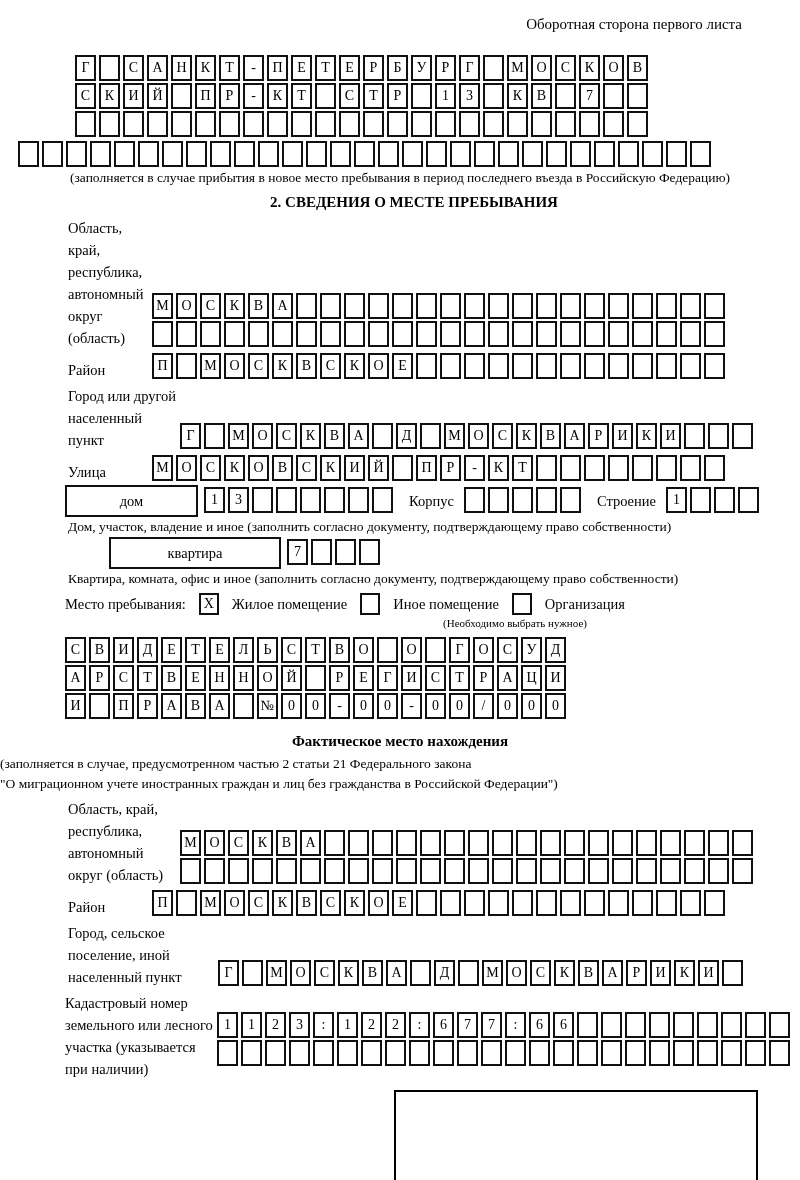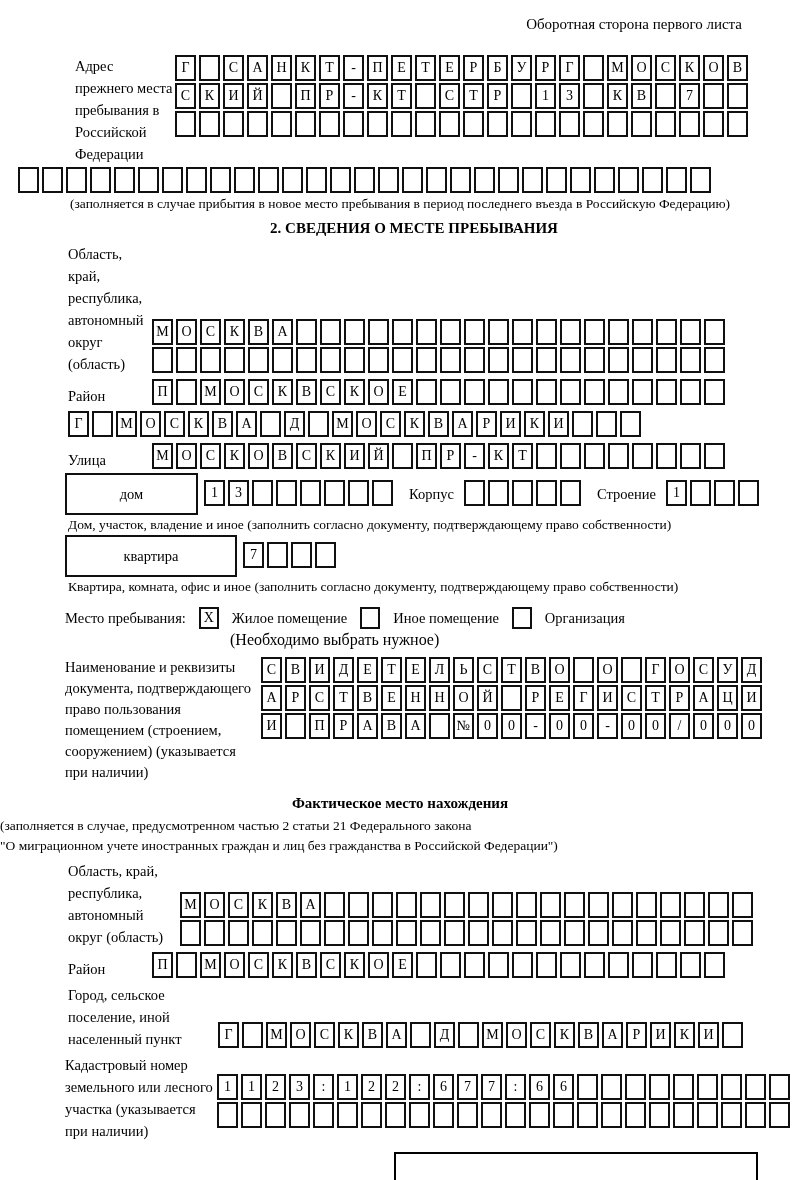--- a/index.html
+++ b/index.html
@@ -21,42 +21,41 @@
   .b1{margin:22px 0 0 75px;}
   .fullrow{margin:2px 0 0 18px;}
   .cap{font-size:13.5px;margin-top:3px;}
   .center{text-align:center;}
   .capl{margin:2px 0 2px 68px;font-size:13.5px;}
   .sec-title{font-weight:bold;font-size:15px;text-align:center;margin:8px 0 6px 0;padding-left:28px;}
   .b2{margin:4px 0 0 68px;align-items:flex-end;}
   .b3{margin:8px 0 0 65px;}
   .b4{margin:4px 0 0 65px;}
   .inline-row{display:flex;align-items:center;margin:2px 0 0 65px;}
-  .widebox{box-sizing:border-box;height:42px;border:2px solid #101010;display:flex;
+  .widebox{box-sizing:border-box;height:32px;border:2px solid #101010;display:flex;
            align-items:center;justify-content:center;font-size:14.5px;flex:0 0 auto;}
   .domw{width:133px;margin-right:6px;}
-  .kvw{width:172px;margin-right:6px;}
+  .kvw{width:172px;margin-right:6px;margin-left:44px;}
   .midlbl{margin:0 10px 0 16px;font-size:14.5px;}
-  .stay-row{display:flex;align-items:center;gap:13px;margin:12px 0 0 65px;font-size:14.5px;}
+  .stay-row{display:flex;align-items:center;gap:13px;margin:6px 0 0 65px;font-size:14.5px;}
   .chk{flex:0 0 auto;width:20px;height:22px;box-sizing:border-box;border:2px solid #101010;
        display:flex;align-items:center;justify-content:center;font-size:14px;}
-  .note{margin:2px 0 0 230px;font-size:16px;}
+  .note{margin:2px 0 0 230px;font-size:11px;text-align:center;}
   .fact-title{font-weight:bold;font-size:15px;text-align:center;margin:12px 0 4px 0;}
   .fc{font-size:13.5px;line-height:20px;}
   .rows-offset{margin-top:20px;}
   .bigbox{width:364px;height:172px;box-sizing:border-box;border:2px solid #000;
           margin:10px 0 0 394px;}
 </style>
 </head>
 <body>
 
 <div class="header-note">Оборотная сторона первого листа</div>
 
 <div class="flexb b1">
-  <div class="lbl lbl1">Адрес прежнего места пребывания в Российской Федерации</div>
   <div class="rows">
     <div class="boxrow">
         <span class="cell">Г</span>
         <span class="cell"></span>
         <span class="cell">С</span>
         <span class="cell">А</span>
         <span class="cell">Н</span>
         <span class="cell">К</span>
         <span class="cell">Т</span>
         <span class="cell">-</span>
@@ -248,20 +247,21 @@
       <span class="cell"></span>
       <span class="cell"></span>
       <span class="cell"></span>
       <span class="cell"></span>
       <span class="cell"></span>
       <span class="cell"></span>
     </div>
 </div>
 
 <div class="flexb b2">
+  <div class="lbl lbl3">Город или другой населенный пункт</div>
   <div class="boxrow">
       <span class="cell">Г</span>
       <span class="cell"></span>
       <span class="cell">М</span>
       <span class="cell">О</span>
       <span class="cell">С</span>
       <span class="cell">К</span>
       <span class="cell">В</span>
       <span class="cell">А</span>
       <span class="cell"></span>
@@ -359,21 +359,20 @@
   <span class="chk">X</span>
   <span>Жилое помещение</span>
   <span class="chk"></span>
   <span>Иное помещение</span>
   <span class="chk"></span>
   <span>Организация</span>
 </div>
 <div class="note">(Необходимо выбрать нужное)</div>
 
 <div class="flexb b3">
-  <div class="lbl lbl4">Наименование и реквизиты документа, подтверждающего право пользования помещением (строением, сооружением) (указывается при наличии)</div>
   <div class="rows">
     <div class="boxrow">
         <span class="cell">С</span>
         <span class="cell">В</span>
         <span class="cell">И</span>
         <span class="cell">Д</span>
         <span class="cell">Е</span>
         <span class="cell">Т</span>
         <span class="cell">Е</span>
         <span class="cell">Л</span>

